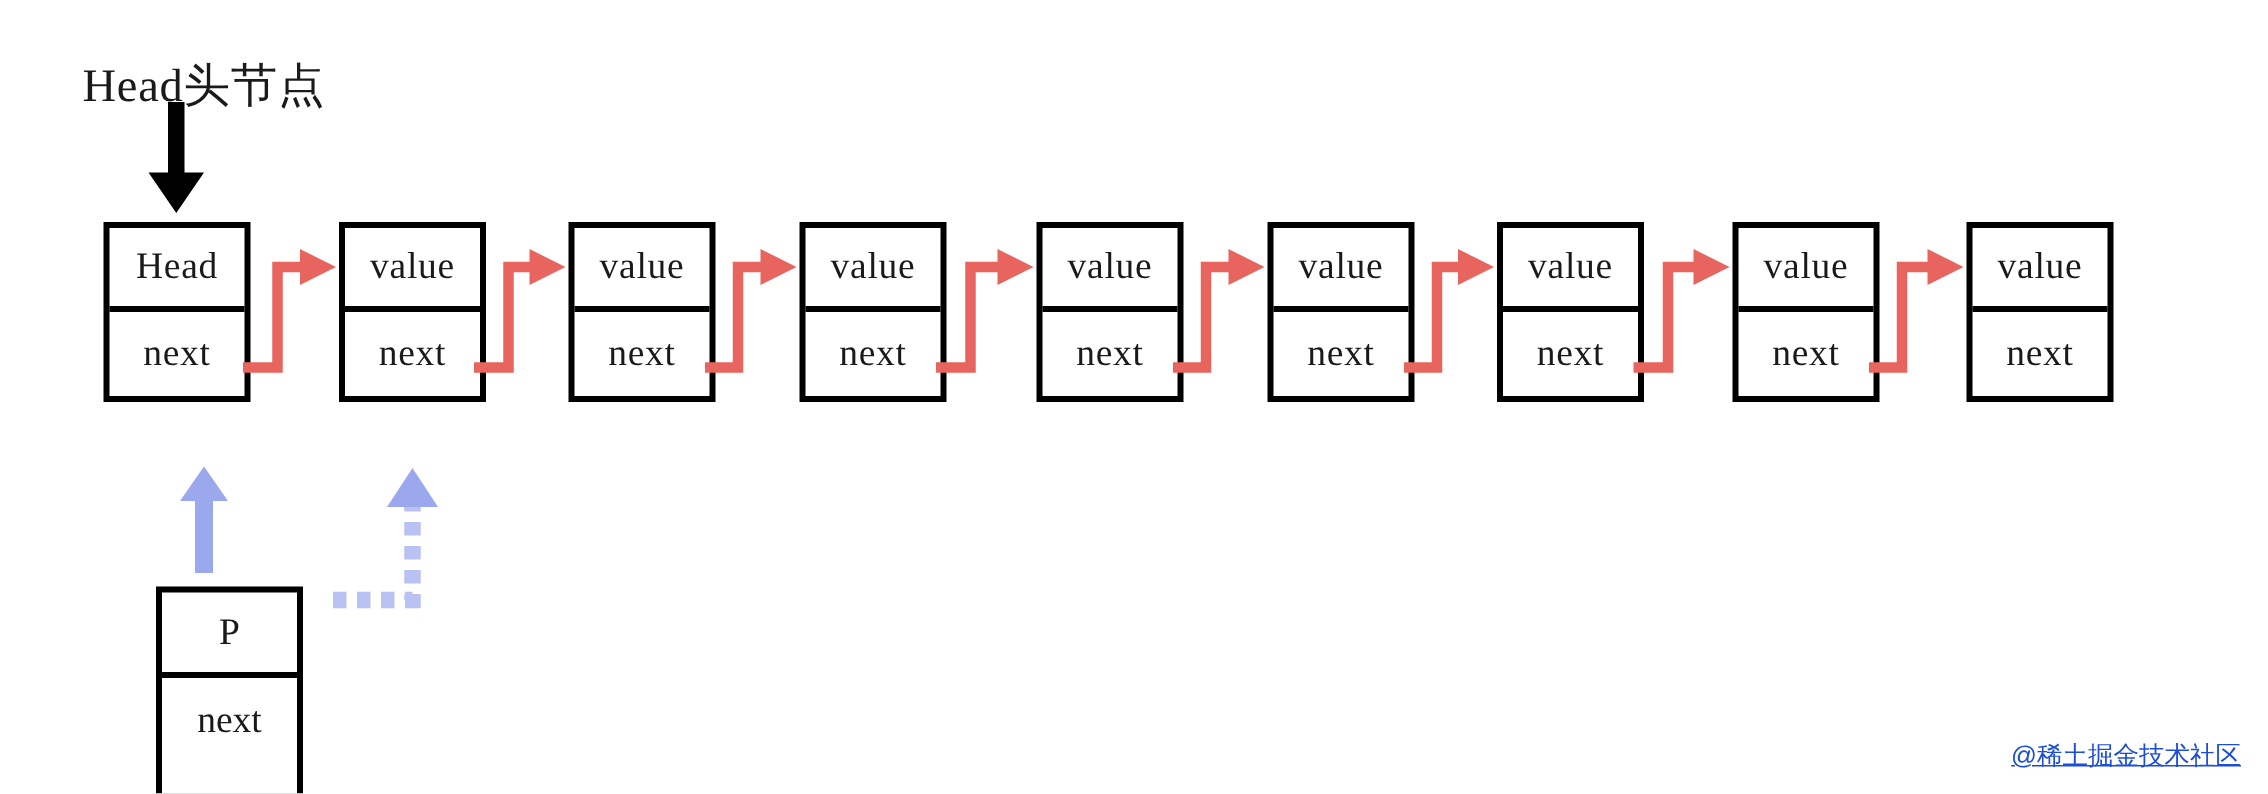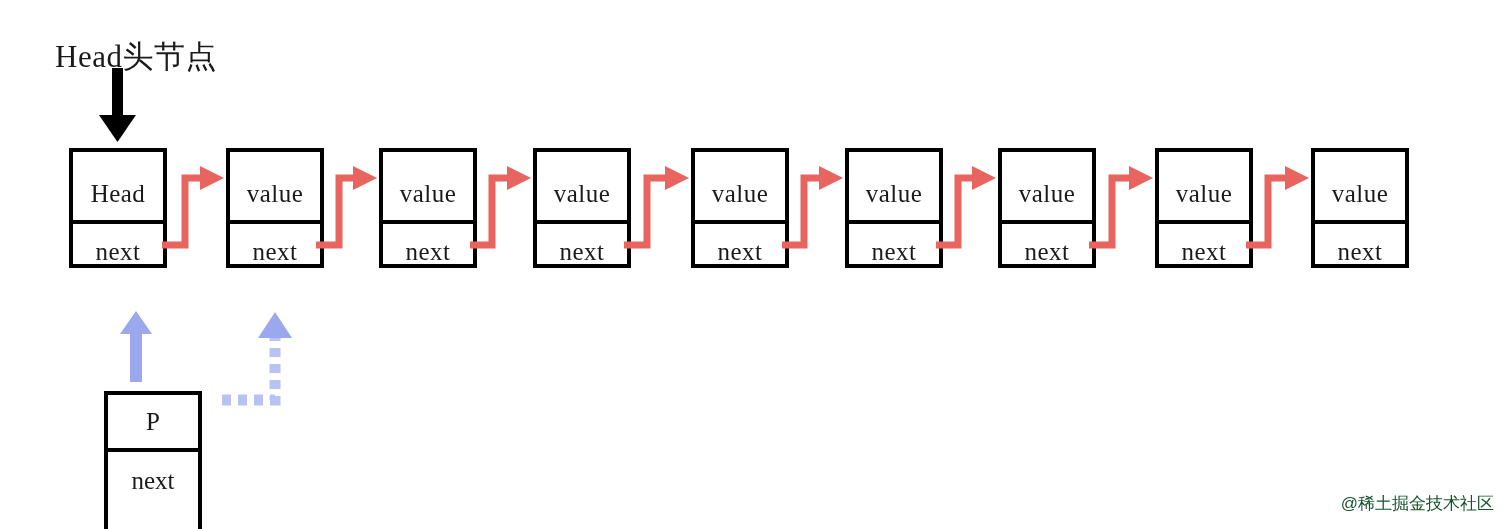--- a/index.html
+++ b/index.html
@@ -42,21 +42,20 @@
     box-sizing: border-box;
     display: flex;
     align-items: center;
     justify-content: center;
     font-size: 25px;
     color: #1a1a1a;
     letter-spacing: 0.5px;
   }
   .node .cell.top {
     border-bottom: 4px solid #000000;
-    margin-top: 16px;
   }
 
   
   #p-node {
     position: absolute;
     left: 104px;
     top: 391px;
     width: 98px;
     height: 142px;
     border: 4px solid #000000;
@@ -83,23 +82,24 @@
     height: 529px;
     pointer-events: none;
   }
 
   
   #watermark {
     position: absolute;
     right: 18px;
     bottom: 14px;
     font-size: 17px;
-    color: #14532d;
+    color: #1d4ed8;
     font-family: "Liberation Sans", sans-serif;
     white-space: nowrap;
+    text-decoration: underline;
   }
 </style>
 </head>
 <body>
 
 <div id="canvas">
 
   <div id="title">Head头节点</div>
 
   <div class="node" style="left:69px;  top:148px;">

